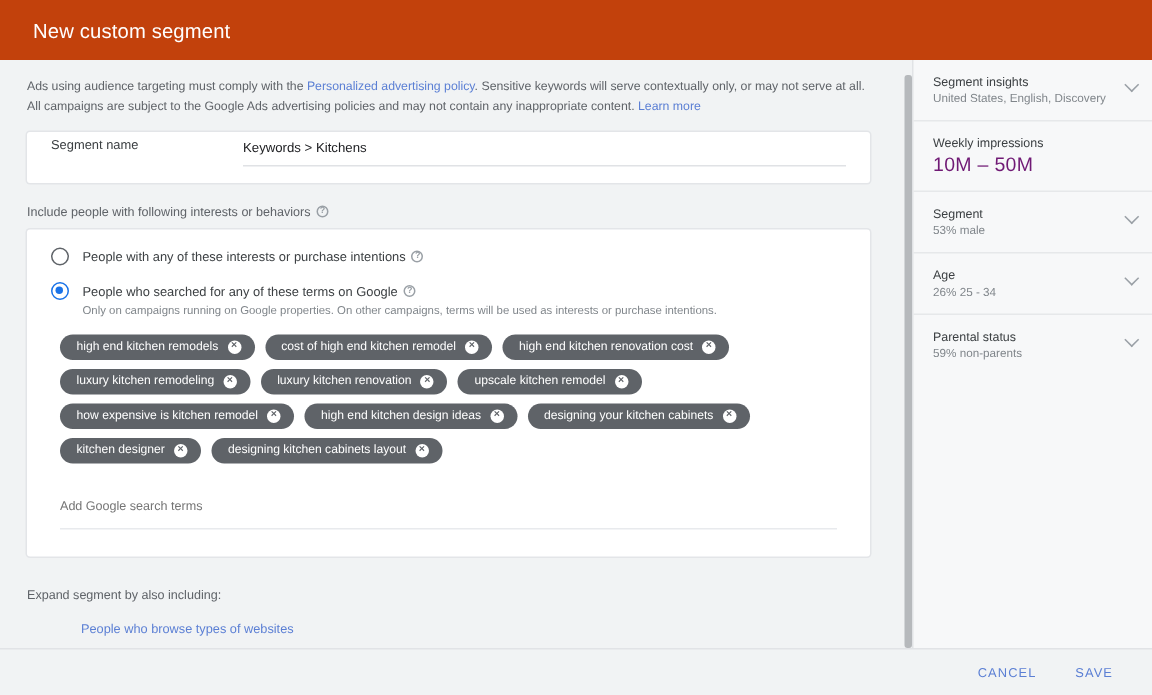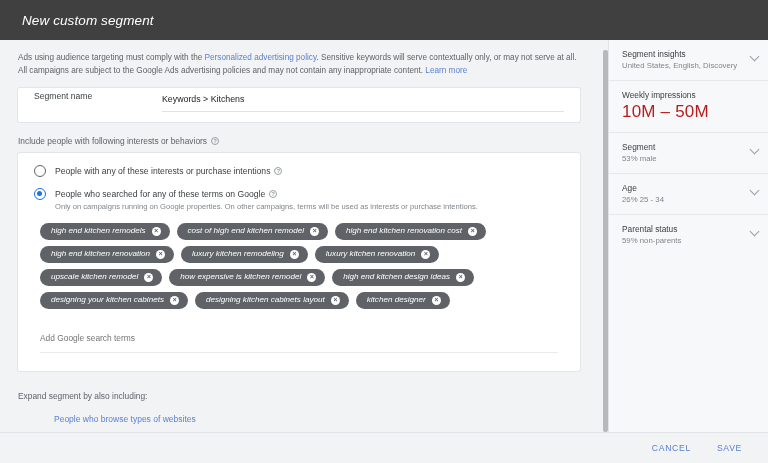--- a/index.html
+++ b/index.html
@@ -15,26 +15,25 @@
     position: relative;
     width: 768px; height: 463px;
     background: #f1f3f4;
     display: flex;
     flex-direction: column;
   }
 
   
   .titlebar {
     height: 40px;
-    background: #404040;
+    background: #c2410c;
     display: flex;
     align-items: center;
     padding: 0 22px;
     flex: 0 0 40px;
-    font-style: italic;
   }
   .titlebar .title {
     color: #ffffff;
     font-size: 13.5px;
     letter-spacing: .1px;
   }
 
   
   .body {
     flex: 1 1 auto;
@@ -162,21 +161,20 @@
     align-items: center;
     gap: 6px;
     background: #5f6368;
     color: #ffffff;
     border-radius: 11px;
     padding: 4px 9px 4px 11px;
     font-size: 8.1px;
     line-height: 1;
     white-space: nowrap;
     cursor: pointer;
-    font-style: italic;
   }
   .chip .x {
     width: 9px; height: 9px;
     border-radius: 50%;
     background: #ffffff;
     color: #5f6368;
     font-size: 7px;
     line-height: 8.6px;
     text-align: center;
     flex: 0 0 9px;
@@ -231,21 +229,21 @@
     border-left: 1px solid #e1e3e6;
     padding-top: 0;
   }
   .ins-block {
     padding: 9px 12px 10px 13px;
     position: relative;
   }
   .ins-block + .ins-block { border-top: 1px solid #e6e8ea; }
   .ins-title { font-size: 8.3px; color: #3c4043; }
   .ins-sub { font-size: 7.8px; color: #80868b; margin-top: 2px; }
-  .ins-big { font-size: 17px; color: #b91c1c; margin-top: 2px; letter-spacing: .2px; }
+  .ins-big { font-size: 13px; color: #701a75; margin-top: 2px; letter-spacing: .2px; }
   .chev {
     position: absolute;
     right: 10px; top: 13px;
     width: 7px; height: 7px;
     border-right: 1.3px solid #9aa0a6;
     border-bottom: 1.3px solid #9aa0a6;
     transform: rotate(45deg);
   }
 
   
@@ -328,24 +326,20 @@
               </span>
               <span class="chip">
                 <span>cost of high end kitchen remodel</span>
                 <span class="x">×</span>
               </span>
               <span class="chip">
                 <span>high end kitchen renovation cost</span>
                 <span class="x">×</span>
               </span>
               <span class="chip">
-                <span>high end kitchen renovation</span>
-                <span class="x">×</span>
-              </span>
-              <span class="chip">
                 <span>luxury kitchen remodeling</span>
                 <span class="x">×</span>
               </span>
               <span class="chip">
                 <span>luxury kitchen renovation</span>
                 <span class="x">×</span>
               </span>
               <span class="chip">
                 <span>upscale kitchen remodel</span>
                 <span class="x">×</span>
@@ -356,25 +350,25 @@
               </span>
               <span class="chip">
                 <span>high end kitchen design ideas</span>
                 <span class="x">×</span>
               </span>
               <span class="chip">
                 <span>designing your kitchen cabinets</span>
                 <span class="x">×</span>
               </span>
               <span class="chip">
+                <span>kitchen designer</span>
+                <span class="x">×</span>
+              </span>
+              <span class="chip">
                 <span>designing kitchen cabinets layout</span>
-                <span class="x">×</span>
-              </span>
-              <span class="chip">
-                <span>kitchen designer</span>
                 <span class="x">×</span>
               </span>
             </div>
 
           <div class="add-terms">
             <input placeholder="Add Google search terms" style="">
           </div>
         </div>
 
         <div class="expand-title">Expand segment by also including:</div>

